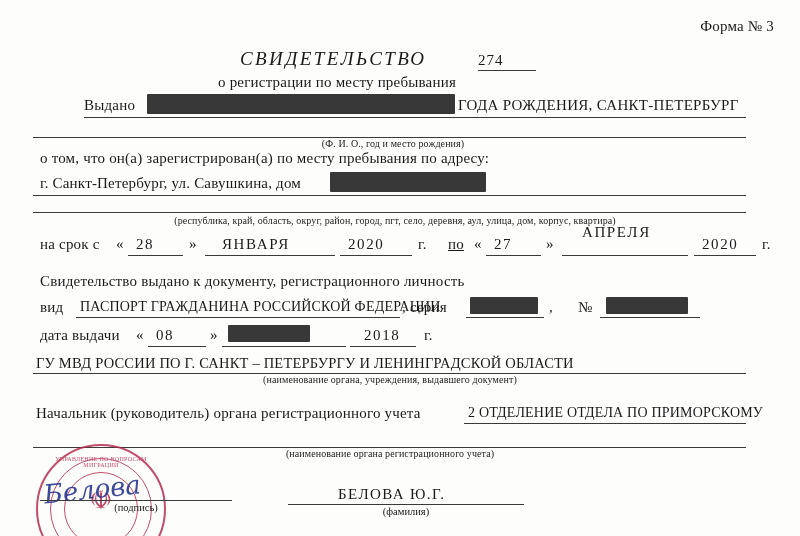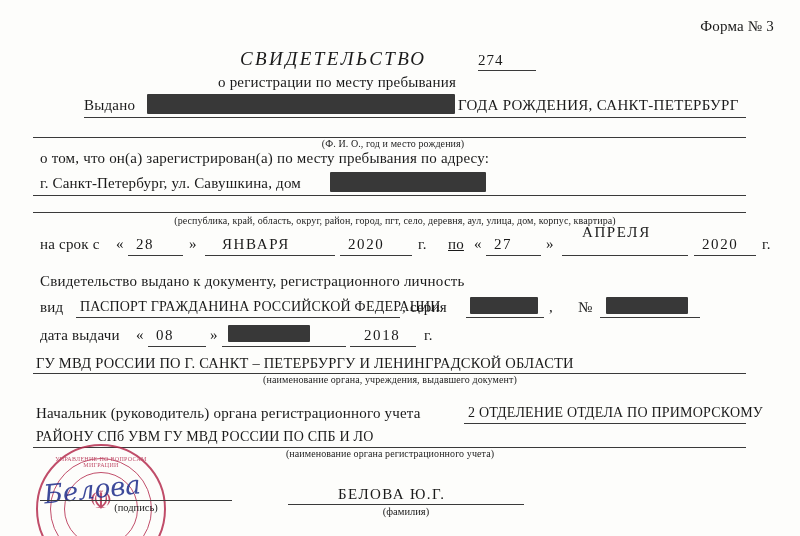--- a/index.html
+++ b/index.html
@@ -233,21 +233,20 @@
   <div class="uline" style="left:350px; top:346px; width:66px;"></div>
   <div class="label" style="position:absolute; left:424px; top:327px;">г.</div>
 
   <div class="val" style="left:36px; top:355px; font-size:14.5px; letter-spacing:0.2px;">ГУ  МВД  РОССИИ  ПО  Г. САНКТ – ПЕТЕРБУРГУ  И  ЛЕНИНГРАДСКОЙ ОБЛАСТИ</div>
   <div class="uline" style="left:33px; top:373px; width:713px;"></div>
   <div class="hint" style="left:200px; top:374px; width:380px;">(наименование органа, учреждения, выдавшего документ)</div>
 
   <div class="label" style="position:absolute; left:36px; top:405px;">Начальник (руководитель) органа регистрационного учета</div>
   <div class="val" style="left:468px; top:405px; font-size:14px; letter-spacing:0.2px;">2 ОТДЕЛЕНИЕ ОТДЕЛА  ПО ПРИМОРСКОМУ</div>
   <div class="uline" style="left:464px; top:423px; width:282px;"></div>
-  <div class="val" style="left:36px; top:429px; font-size:14px; letter-spacing:0.2px;">РАЙОНУ СПб УВМ  ГУ  МВД  РОССИИ  ПО СПБ  И  ЛО</div>
   <div class="uline" style="left:33px; top:447px; width:713px;"></div>
   <div class="hint" style="left:200px; top:448px; width:380px;">(наименование органа регистрационного учета)</div>
 
   <div class="stamp">
     <div class="stamp-inner"></div>
     <div class="stamp-inner2"></div>
     <div class="stamp-text-top">УПРАВЛЕНИЕ ПО ВОПРОСАМ МИГРАЦИИ</div>
     <div class="stamp-emblem">☫</div>
 
   </div>

